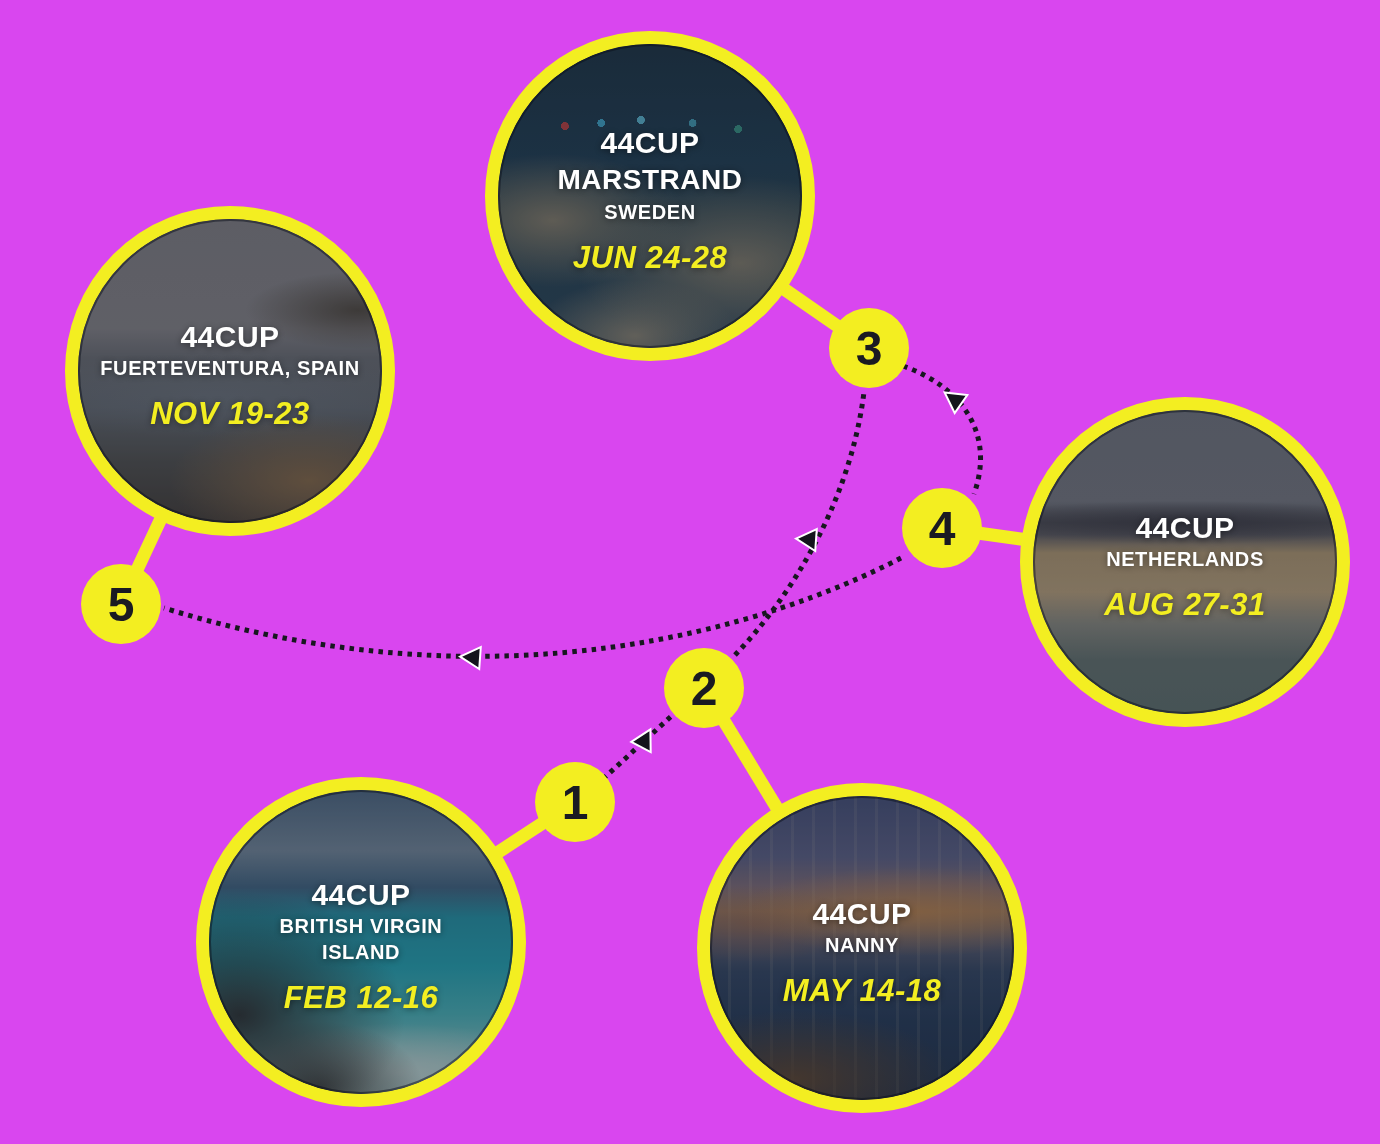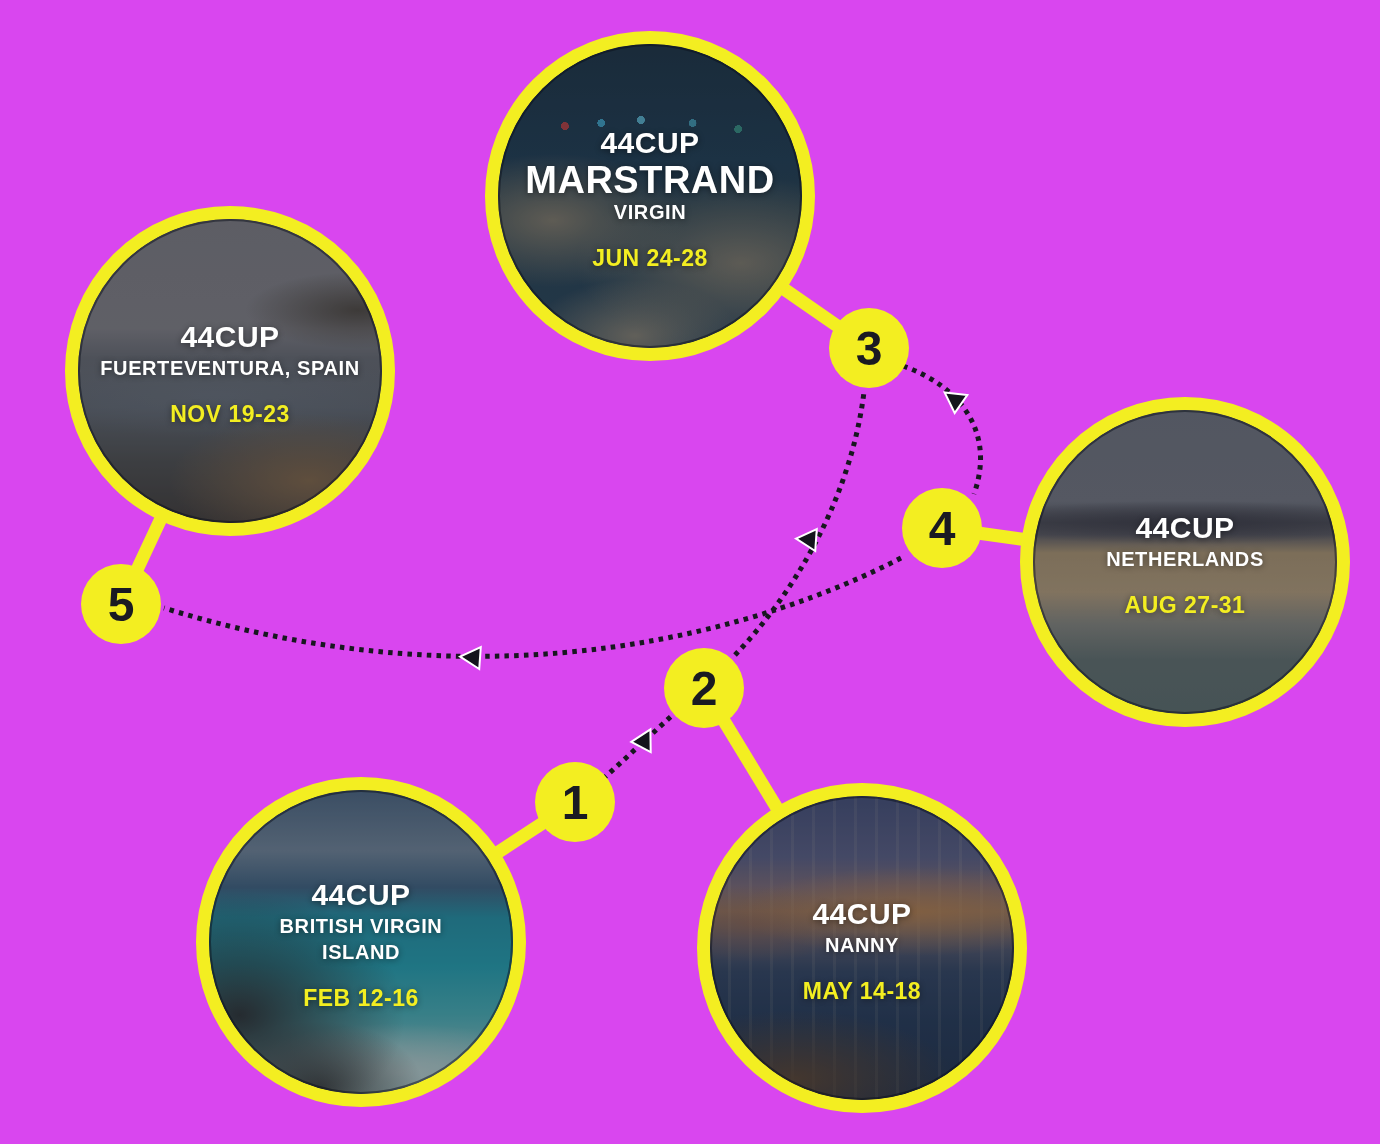--- a/index.html
+++ b/index.html
@@ -31,23 +31,23 @@
   .photo{position:absolute;inset:0;border-radius:50%;box-shadow:inset 0 0 0 2px rgba(10,15,25,0.5);}
   .shade{position:absolute;inset:0;border-radius:50%;background:rgba(12,16,30,0.38);}
   .content{
     position:absolute;inset:0;
     display:flex;flex-direction:column;align-items:center;justify-content:center;
     padding-top:10px;box-sizing:border-box;
     text-align:center;color:#fff;
     text-shadow:0 1px 6px rgba(0,0,0,0.45);
   }
   .ev-title{font-size:30px;font-weight:700;line-height:36px;letter-spacing:.5px;}
-  .ev-name{font-size:38px;font-weight:700;line-height:38px;letter-spacing:.5px;white-space:nowrap;}
+  .ev-name{font-size:28px;font-weight:700;line-height:38px;letter-spacing:.5px;white-space:nowrap;}
   .ev-country{font-size:20px;font-weight:700;line-height:26px;letter-spacing:.6px;white-space:pre-line;}
-  .ev-date{font-size:23px;font-weight:700;line-height:38px;margin-top:14px;letter-spacing:.5px;color:var(--yellow);}
+  .ev-date{font-size:31px;font-weight:700;line-height:38px;margin-top:14px;letter-spacing:.5px;color:var(--yellow);font-style:italic;}
 
   .badge{
     position:absolute;z-index:3;
     width:80px;height:80px;border-radius:50%;
     background:var(--yellow);
     display:flex;align-items:center;justify-content:center;
     font-size:48px;font-weight:700;color:var(--ink);
     font-family:"Liberation Sans","DejaVu Sans",sans-serif;
   }
 
@@ -115,21 +115,21 @@
     <polygon class="arrowhead" points="0,-11 20,0 0,11" transform="translate(961,404) rotate(215)"></polygon>
     <polygon class="arrowhead" points="0,-11 20,0 0,11" transform="translate(480,658) rotate(184)"></polygon>
   </svg>
 
   <div class="event" style="left:485px;top:31px;">
     <div class="photo photo-marstrand"></div>
     <div class="shade"></div>
     <div class="content">
       <div class="ev-title">44CUP</div>
       <div class="ev-name">MARSTRAND</div>
-      <div class="ev-country">VIRGIN</div>
+      <div class="ev-country">SWEDEN</div>
       <div class="ev-date">JUN 24-28</div>
     </div>
   </div>
 
   <div class="event" style="left:65px;top:206px;">
     <div class="photo photo-marina"></div>
     <div class="shade"></div>
     <div class="content">
       <div class="ev-title">44CUP</div>
       <div class="ev-country">FUERTEVENTURA, SPAIN</div>

